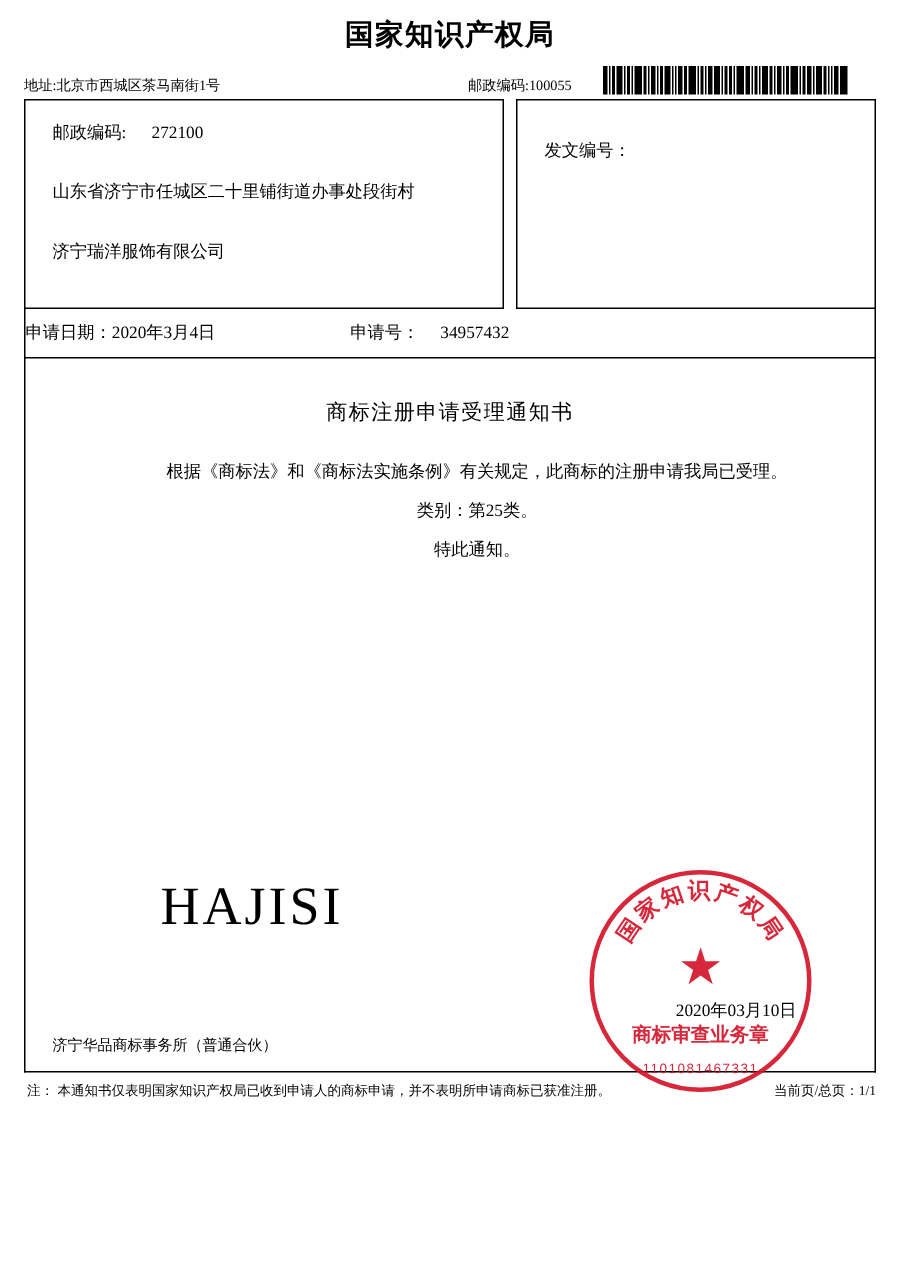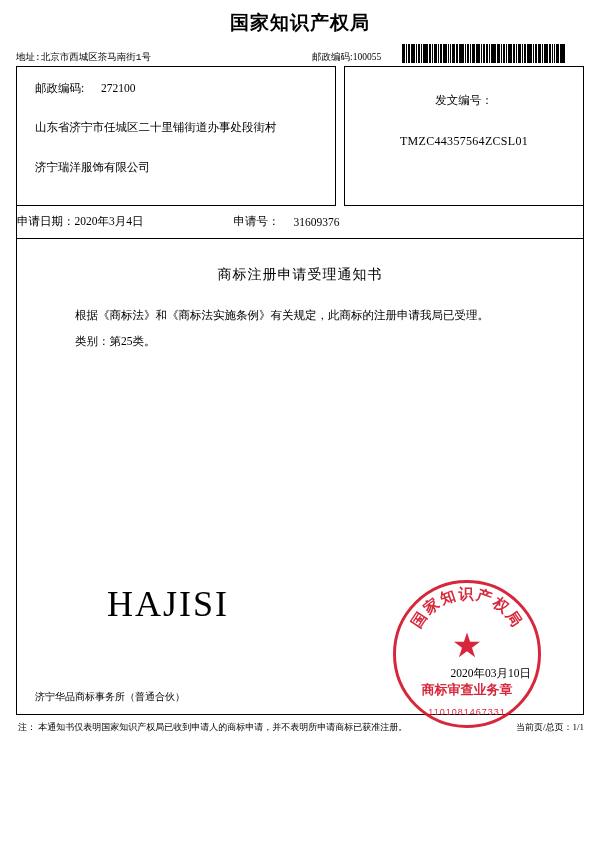--- a/index.html
+++ b/index.html
@@ -34,21 +34,20 @@
   }
   .addr-row {
     display: flex;
     align-items: flex-end;
     height: 22px;
     font-size: 9.5px;
     position: relative;
   }
   .addr-left {
     white-space: nowrap;
-    font-family: Liberation Mono, monospace;
   }
   .addr-zip {
     position: absolute;
     left: 248px;
     bottom: 0;
     white-space: nowrap;
     margin-left: 48px;
   }
   .barcode {
     position: absolute;
@@ -100,21 +99,20 @@
   }
   .addr-line {
     margin-bottom: 25px;
   }
   .company-line {
     margin-bottom: 0;
   }
   .sendno-label {
     display: block;
     margin-bottom: 26px;
-    text-align: center;
   }
   .sendno-value {
     display: block;
     text-align: center;
     font-size: 12px;
     letter-spacing: 0.3px;
   }
 
   
   .row-box {
@@ -151,21 +149,21 @@
     letter-spacing: 1px;
     margin-top: 10px;
     margin-bottom: 18px;
   }
   .body-line {
     font-size: 11.5px;
     line-height: 26px;
     text-indent: 0;
   }
   .indent1 { padding-left: 18px; }
-  .indent2 { padding-left: 36px; }
+  .indent2 { padding-left: 36px; text-align: center; }
 
   .mark-text {
     position: absolute;
     left: 90px;
     top: 345px;
     font-size: 36px;
     letter-spacing: 2px;
     font-family: "Liberation Serif", "DejaVu Serif", serif;
   }
 
@@ -326,35 +324,35 @@
     <div class="box box-left">
       <div class="field-line">
         <span class="field-label">邮政编码:</span>
         <span class="field-value">272100</span>
       </div>
       <div class="addr-line">山东省济宁市任城区二十里铺街道办事处段街村</div>
       <div class="company-line">济宁瑞洋服饰有限公司</div>
     </div>
     <div class="box box-right">
       <span class="sendno-label">发文编号：</span>
-      <span class="sendno-value">TMZC44357564ZCSL01</span>
     </div>
   </div>
 
   <div class="row-box">
     <span>申请日期：</span>
     <span>2020年3月4日</span>
     <span class="seg2">申请号：</span>
-    <span class="val">31609376</span>
+    <span class="val">34957432</span>
   </div>
 
   <div class="body-box">
     <div class="body-title">商标注册申请受理通知书</div>
     <div class="body-line indent2">根据《商标法》和《商标法实施条例》有关规定，此商标的注册申请我局已受理。</div>
     <div class="body-line indent2">类别：第25类。</div>
+    <div class="body-line indent2">特此通知。</div>
 
     <div class="mark-text">HAJISI</div>
 
     <div class="seal">
       <svg class="seal-arc" viewBox="0 0 142 142">
         <defs>
           <path id="arcpath" d="M 20,78 A 52,52 0 1 1 122,78"></path>
         </defs>
         <text>
           <textPath href="#arcpath" startOffset="50%" text-anchor="middle">国家知识产权局</textPath>

